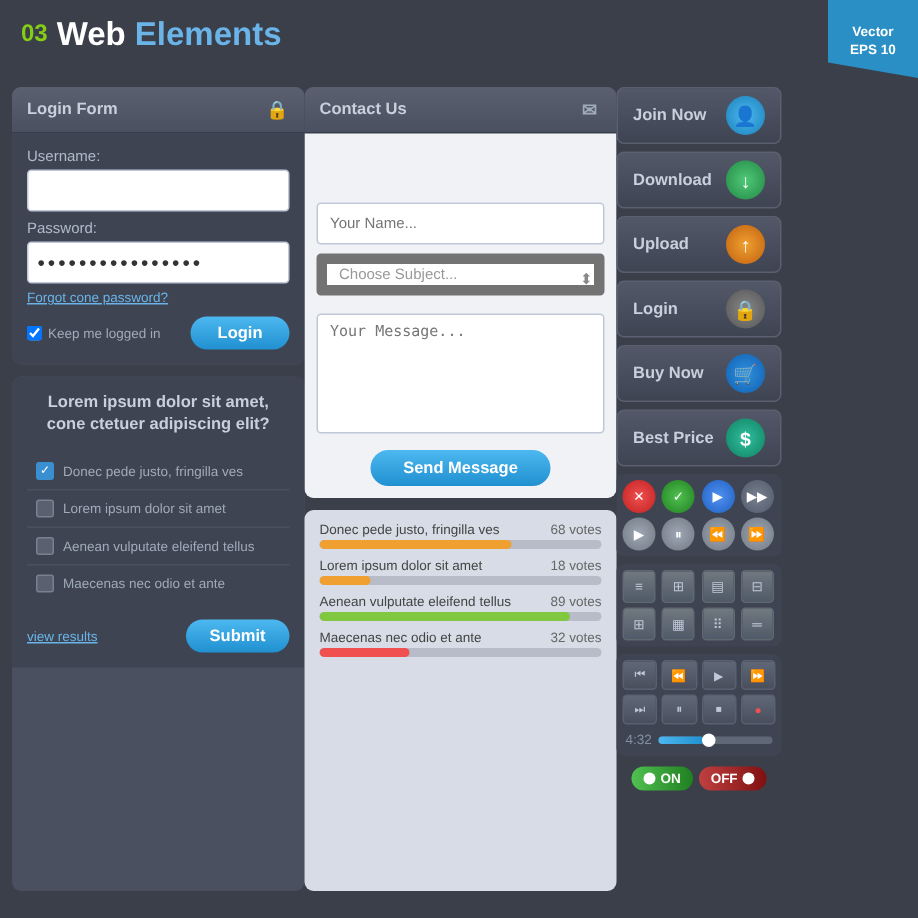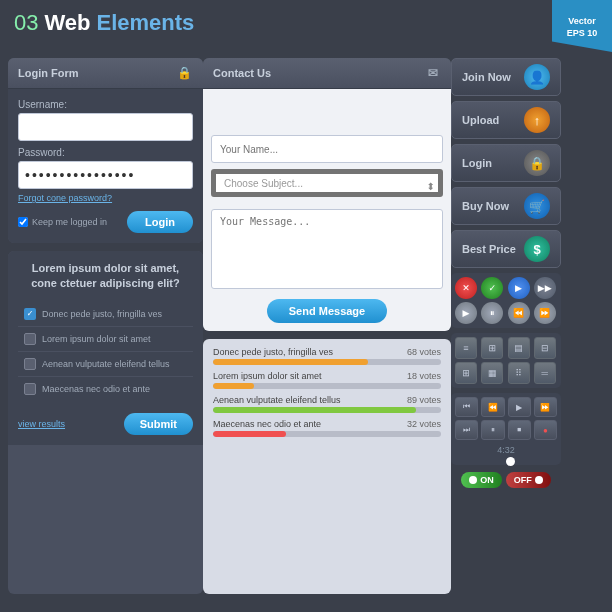--- a/index.html
+++ b/index.html
@@ -13,23 +13,23 @@
     }
 
     
     .header {
       padding: 10px 14px 6px;
       display: flex;
       align-items: center;
       gap: 6px;
     }
     .header-num {
-      color: #86efac;
-      font-size: 22px;
-      font-weight: normal;
+      color: #84cc16;
+      font-size: 16px;
+      font-weight: bold;
     }
     .header-web {
       color: #ffffff;
       font-size: 22px;
       font-weight: bold;
     }
     .header-elements {
       color: #6ab4e8;
       font-size: 22px;
       font-weight: bold;
@@ -214,21 +214,21 @@
       border-radius: 14px;
       color: #fff;
       font-size: 11px;
       font-weight: bold;
       padding: 5px 16px;
       cursor: pointer;
     }
 
     
     .mid-col {
-      width: 248px;
+      width: 208px;
       display: flex;
       flex-direction: column;
       gap: 8px;
     }
 
     
     .contact-panel .panel-body {
       background: #f0f2f6;
       padding: 8px;
     }
@@ -245,21 +245,21 @@
       font-size: 10px;
       color: #999;
       margin-bottom: 6px;
       outline: none;
       margin-top: 38px;
     }
     .contact-select {
       width: 100%;
       height: 28px;
       background: #fff;
-      border: 5px solid #737373;
+      border: 7px solid #737373;
       border-radius: 3px;
       padding: 0 8px;
       font-size: 10px;
       color: #999;
       margin-bottom: 6px;
       outline: none;
       appearance: none;
       -webkit-appearance: none;
     }
     .select-wrapper {
@@ -429,21 +429,20 @@
       font-size: 8px;
       color: #c0c8d8;
       cursor: pointer;
       border: 1px solid #5a6070;
     }
     .slider-row {
       display: flex;
       align-items: center;
       gap: 4px;
       padding: 2px 2px;
-      flex-direction: column;
     }
     .slider-time {
       font-size: 9px;
       color: #8090a0;
       white-space: nowrap;
     }
     .slider-track {
       flex: 1;
       height: 5px;
       background: #606878;
@@ -674,20 +673,24 @@
       </div>
     </div>
 
   </div>
 
   <div class="right-col">
 
     <button class="action-btn">
       <span>Join Now</span>
       <span class="action-icon icon-blue">👤</span>
+    </button>
+    <button class="action-btn">
+      <span>Download</span>
+      <span class="action-icon icon-green">↓</span>
     </button>
     <button class="action-btn">
       <span>Upload</span>
       <span class="action-icon icon-orange">↑</span>
     </button>
     <button class="action-btn">
       <span>Login</span>
       <span class="action-icon icon-gray">🔒</span>
     </button>
     <button class="action-btn">

